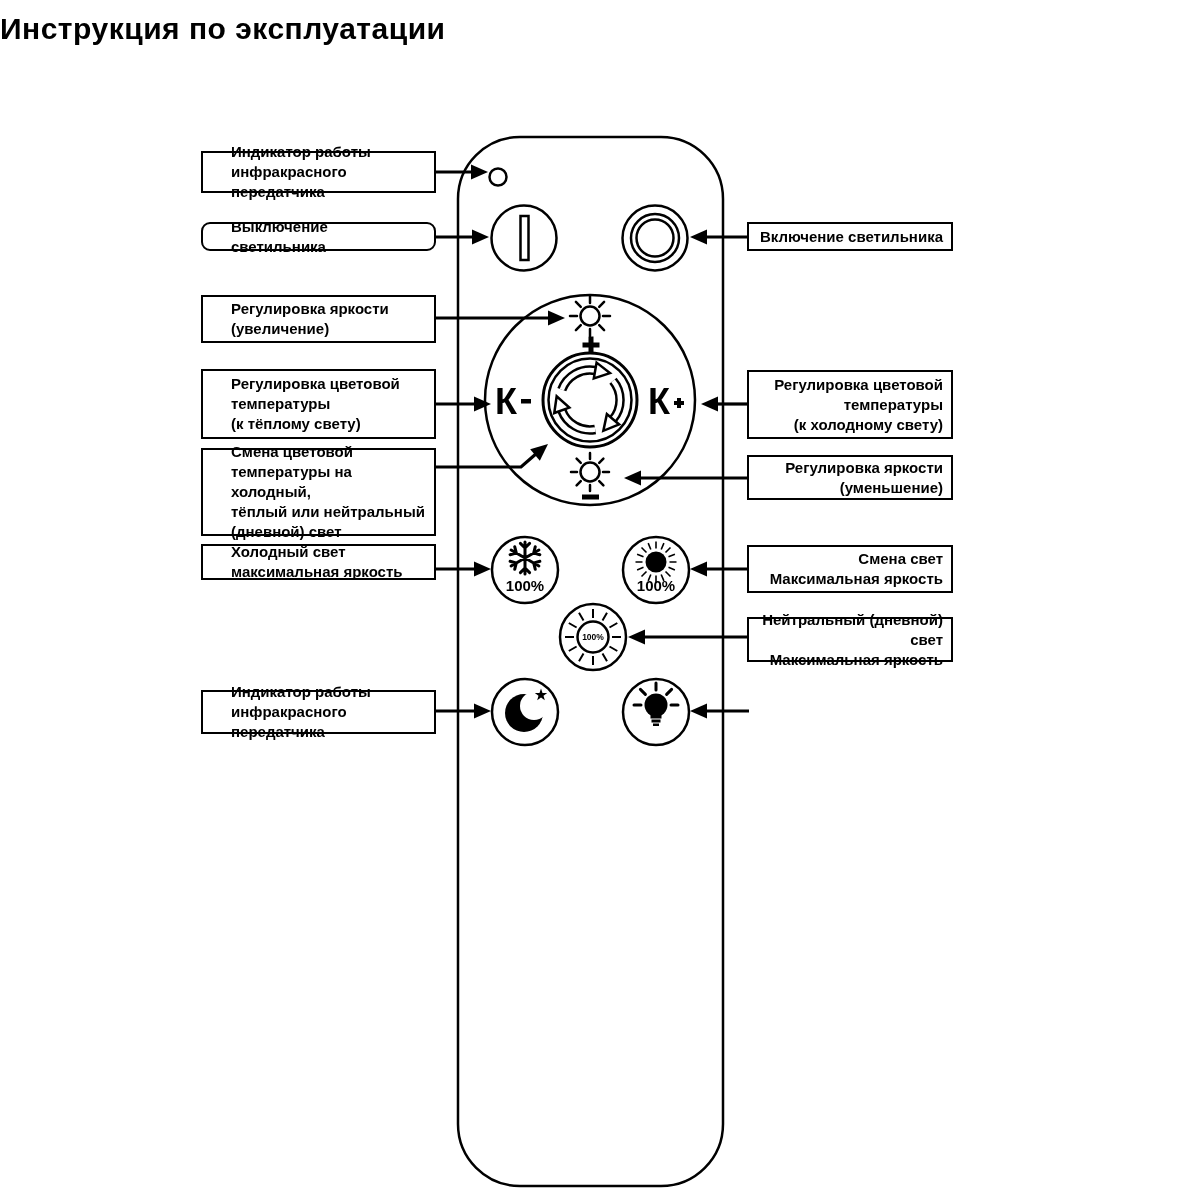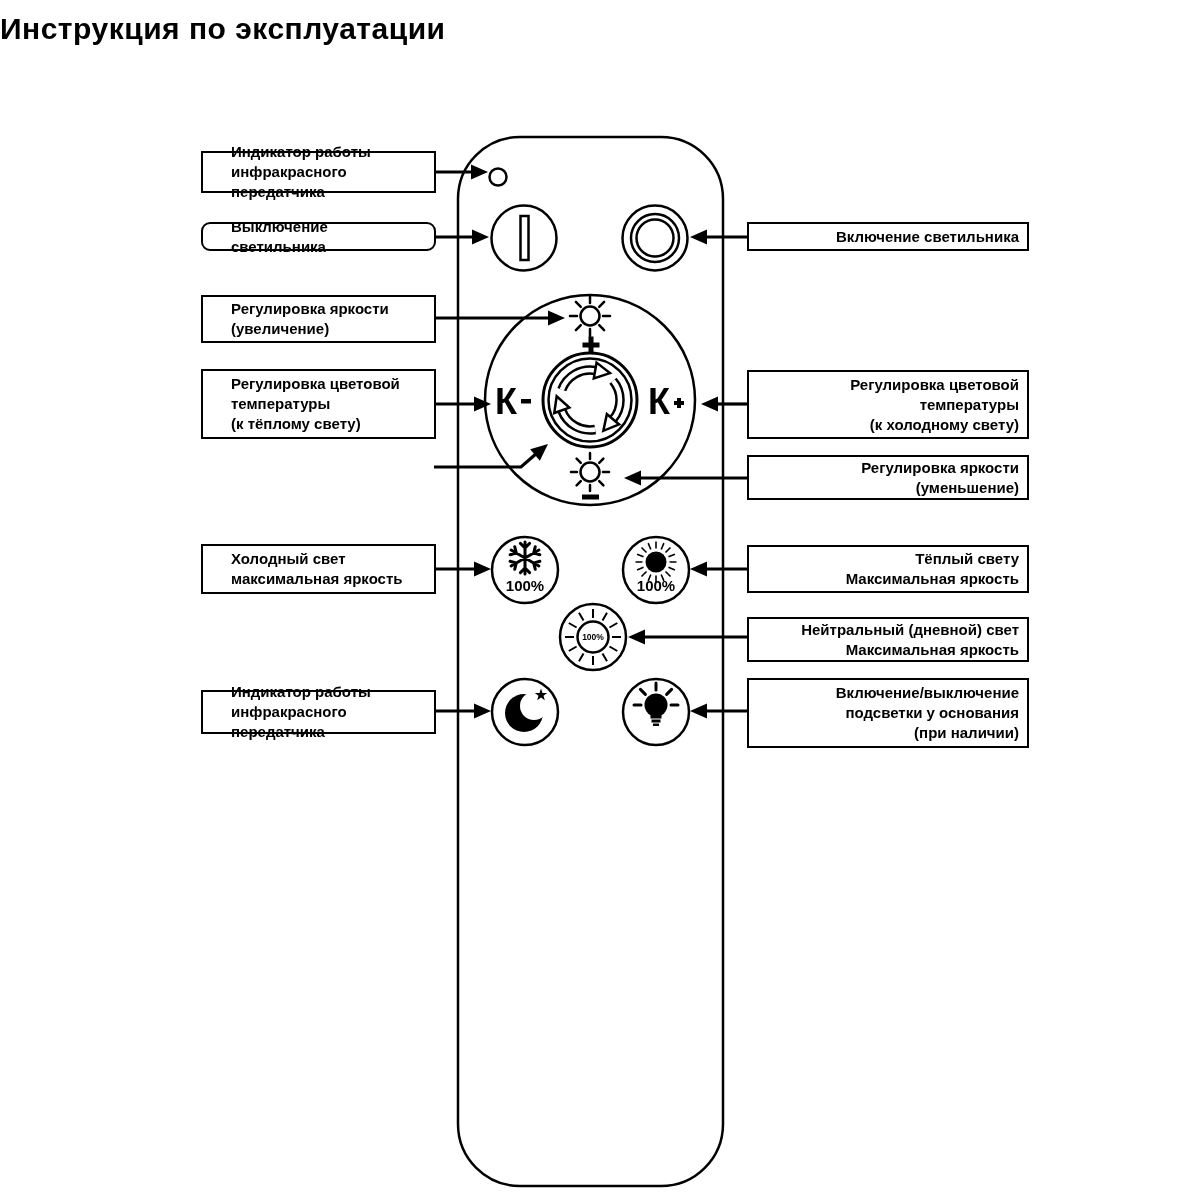--- a/index.html
+++ b/index.html
@@ -7,27 +7,27 @@
          font-family:"Liberation Sans",sans-serif;color:#000;overflow:hidden;}
   .stage svg{position:absolute;left:0;top:0;}
   .title{position:absolute;left:0;top:12px;width:100%;text-align:left;
          font-size:30px;font-weight:bold;letter-spacing:0.5px;}
   .subtitle{position:absolute;left:0;top:72px;width:100%;text-align:center;
          font-size:19px;font-weight:bold;}
   .lbl{position:absolute;box-sizing:border-box;border:2.5px solid #000;background:#fff;
        display:flex;align-items:center;padding:2px 8px;
        font-size:15px;font-weight:bold;line-height:20px;white-space:pre-line;}
   .lbl.left-col{left:201px;width:235px;justify-content:flex-start;text-align:left;padding-left:28px;}
-  .lbl.right-col{left:747px;width:282px;justify-content:flex-end;text-align:right;}
+  .lbl.right-col{left:747px;width:206px;justify-content:flex-end;text-align:right;}
   .l1{top:151px;height:42px;}
   .l2{top:222px;height:29px;border-radius:9px;}
   .l3{top:295px;height:48px;}
   .l4{top:369px;height:70px;}
   .l5{top:448px;height:88px;}
-  .l6{top:544px;height:50px;}
+  .l6{top:544px;height:36px;}
   .l7{top:690px;height:44px;}
   .r1{top:222px;height:29px;}
   .r2{top:370px;height:69px;}
   .r3{top:455px;height:45px;}
   .r4{top:545px;height:48px;}
   .r5{top:617px;height:45px;}
   .r6{top:678px;height:70px;}
 </style>
 </head>
 <body>
@@ -220,32 +220,33 @@
   <div class="title">Инструкция по эксплуатации</div>
 
   <div class="lbl left-col l1">Индикатор работы
 инфракрасного передатчика</div>
   <div class="lbl left-col l2">Выключение светильника</div>
   <div class="lbl left-col l3">Регулировка яркости
 (увеличение)</div>
   <div class="lbl left-col l4">Регулировка цветовой
 температуры
 (к тёплому свету)</div>
+  <div class="lbl left-col l5">Смена цветовой
+температуры на холодный,
+тёплый или нейтральный
+(дневной) свет</div>
   <div class="lbl left-col l6">Холодный свет
 максимальная яркость</div>
   <div class="lbl left-col l7">Индикатор работы
 инфракрасного передатчика</div>
 
   <div class="lbl right-col r1">Включение светильника</div>
   <div class="lbl right-col r2">Регулировка цветовой
 температуры
 (к холодному свету)</div>
   <div class="lbl right-col r3">Регулировка яркости
 (уменьшение)</div>
-  <div class="lbl right-col r4">Тёплый свету
+  <div class="lbl right-col r4">Смена свет
 Максимальная яркость</div>
   <div class="lbl right-col r5">Нейтральный (дневной) свет
 Максимальная яркость</div>
-  <div class="lbl right-col r6">Включение/выключение
-подсветки у основания
-(при наличии)</div>
 
 </div>
 
 </body></html>

